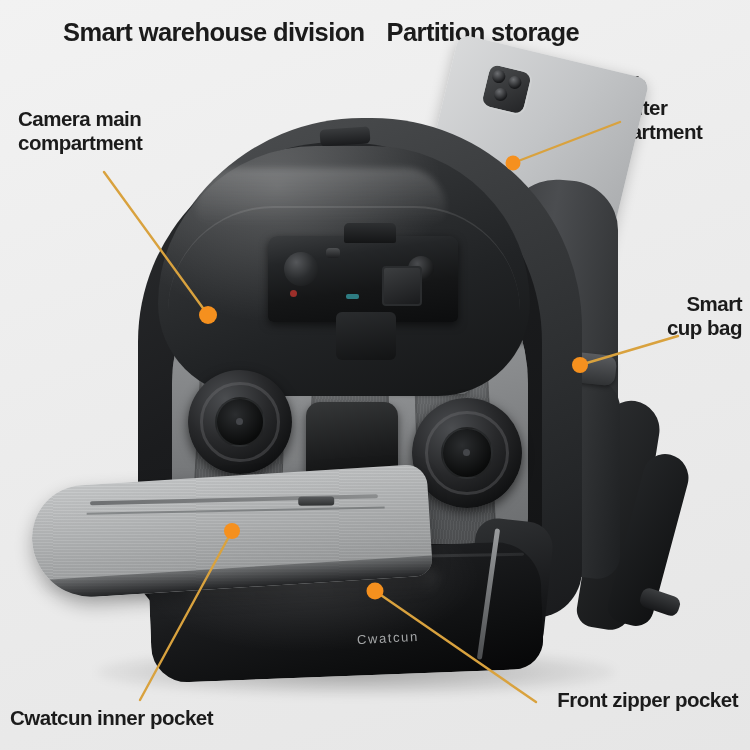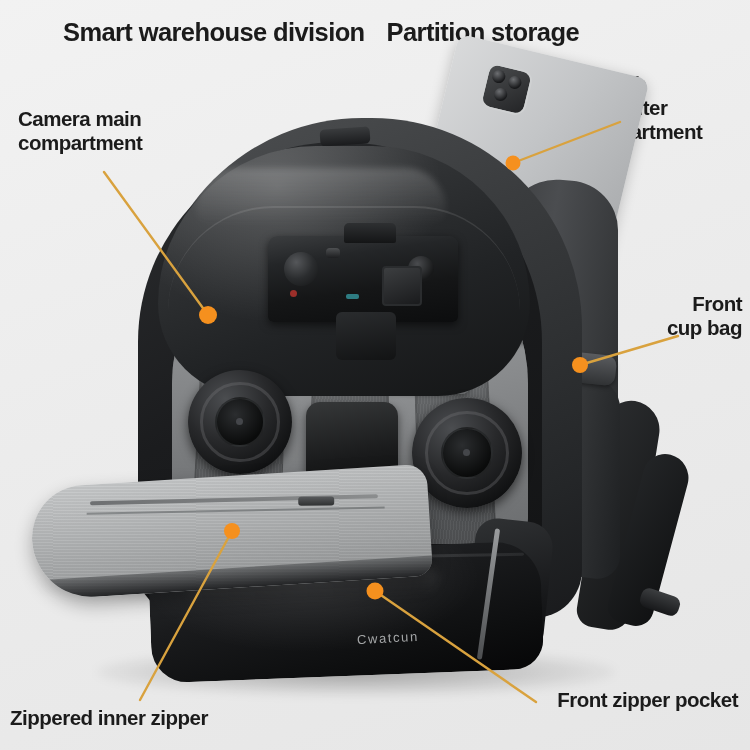--- a/index.html
+++ b/index.html
@@ -538,18 +538,18 @@
       <circle cx="232" cy="531" r="8"></circle>
       <circle cx="375" cy="591" r="8.5"></circle>
     </g>
   </svg>
 
   <div class="callout" id="label-camera">Camera main
 compartment</div>
   <div class="callout" id="label-computer">14-inch
 computer
 compartment</div>
-  <div class="callout" id="label-water">Front
+  <div class="callout" id="label-water">Smart
 cup bag</div>
-  <div class="callout" id="label-zipinner">Zippered inner zipper</div>
+  <div class="callout" id="label-zipinner">Cwatcun inner pocket</div>
   <div class="callout" id="label-frontzip">Front zipper pocket</div>
 
 </div>
 
 </body></html>

